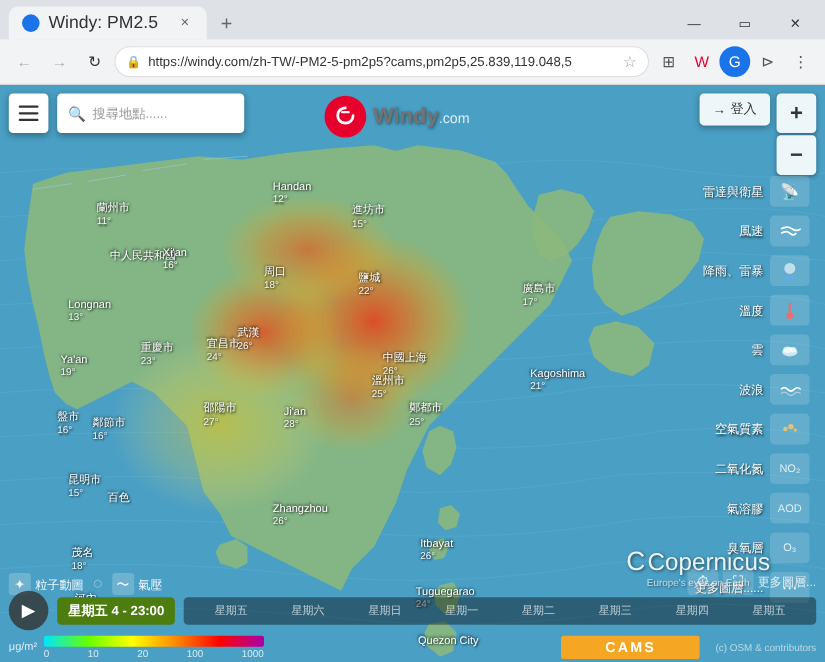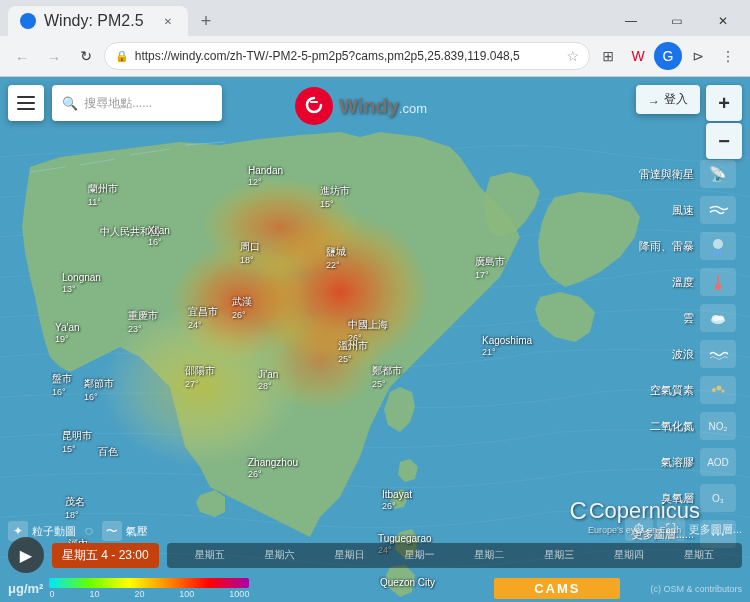--- a/index.html
+++ b/index.html
@@ -235,26 +235,26 @@
       width: 36px; height: 36px;
       background: rgba(50,50,50,0.8);
       border-radius: 50%;
       display: flex; align-items: center; justify-content: center;
       cursor: pointer;
       color: white;
       font-size: 16px;
     }
 
     .time-display {
-      background: #c2410c;
+      background: #4d7c0f;
       border-radius: 4px;
       padding: 4px 10px;
       color: white;
       font-size: 12px;
-      font-weight: normal;
+      font-weight: bold;
       cursor: pointer;
     }
 
     .timeline {
       flex: 1;
       height: 25px;
       background: rgba(0,0,0,0.4);
       border-radius: 4px;
       display: flex;
       align-items: center;
@@ -457,21 +457,21 @@
   <div class="city-label" style="left:52px;top:295px;">盤市<br><span class="temp">16°</span></div>
   <div class="city-label" style="left:84px;top:300px;">鄰節市<br><span class="temp">16°</span></div>
   <div class="city-label" style="left:62px;top:352px;">昆明市<br><span class="temp">15°</span></div>
   <div class="city-label" style="left:98px;top:368px;">百色</div>
   <div class="city-label" style="left:65px;top:418px;">茂名<br><span class="temp">18°</span></div>
   <div class="city-label" style="left:68px;top:460px;">河內</div>
   <div class="city-label" style="left:248px;top:88px;">Handan<br><span class="temp">12°</span></div>
   <div class="city-label" style="left:148px;top:148px;">Xi'an<br><span class="temp">16°</span></div>
   <div class="city-label" style="left:240px;top:163px;">周口<br><span class="temp">18°</span></div>
   <div class="city-label" style="left:188px;top:228px;">宜昌市<br><span class="temp">24°</span></div>
-  <div class="city-label" style="left:232px;top:218px;">武漢<br><span class="temp">26°</span></div>
+  <div class="city-label" style="left:216px;top:218px;">武漢<br><span class="temp">26°</span></div>
   <div class="city-label" style="left:185px;top:287px;">邵陽市<br><span class="temp">27°</span></div>
   <div class="city-label" style="left:258px;top:292px;">Ji'an<br><span class="temp">28°</span></div>
   <div class="city-label" style="left:248px;top:380px;">Zhangzhou<br><span class="temp">26°</span></div>
   <div class="city-label" style="left:326px;top:168px;">鹽城<br><span class="temp">22°</span></div>
   <div class="city-label" style="left:320px;top:107px;">進坊市<br><span class="temp">15°</span></div>
   <div class="city-label" style="left:348px;top:205px;margin-top:36px;">中國上海<br><span class="temp">26°</span></div>
   <div class="city-label" style="left:338px;top:262px;">溫州市<br><span class="temp">25°</span></div>
   <div class="city-label" style="left:372px;top:287px;">鄭都市<br><span class="temp">25°</span></div>
   <div class="city-label" style="left:475px;top:178px;">廣島市<br><span class="temp">17°</span></div>
   <div class="city-label" style="left:482px;top:258px;">Kagoshima<br><span class="temp">21°</span></div>
@@ -635,31 +635,31 @@
         <span class="timeline-day">星期一</span>
         <span class="timeline-day">星期二</span>
         <span class="timeline-day">星期三</span>
         <span class="timeline-day">星期四</span>
         <span class="timeline-day">星期五</span>
       </div>
     </div>
   </div>
 
   <div style="position:absolute;bottom:4px;left:8px;right:8px;display:flex;align-items:center;gap:6px;">
-    <span style="color:rgba(255,255,255,0.8);font-size:13px;font-weight:bold;">μg/m²</span>
+    <span style="color:rgba(255,255,255,0.8);font-size:10px;">μg/m²</span>
     <div style="display:flex;flex-direction:column;flex:1;max-width:200px;">
       <div style="height:10px;border-radius:2px;background:linear-gradient(to right, #00e5ff, #66ff00, #ffff00, #ff8800, #ff0000, #aa00aa);"></div>
       <div style="display:flex;justify-content:space-between;color:rgba(255,255,255,0.8);font-size:9px;margin-top:1px;">
         <span>0</span>
         <span>10</span>
         <span>20</span>
         <span>100</span>
         <span>1000</span>
       </div>
     </div>
     <div style="flex:1;"></div>
     <div style="background:#f5a623;color:white;font-size:13px;font-weight:bold;padding:3px 40px;border-radius:2px;letter-spacing:2px;cursor:pointer;">
       <span>CAMS</span>
     </div>
-    <span style="color:rgba(255,255,255,0.6);font-size:9px;margin-left:24px;">(c) OSM &amp; contributors</span>
+    <span style="color:rgba(255,255,255,0.6);font-size:9px;margin-left:8px;">(c) OSM &amp; contributors</span>
   </div>
 
 </div>
 
 </body></html>

